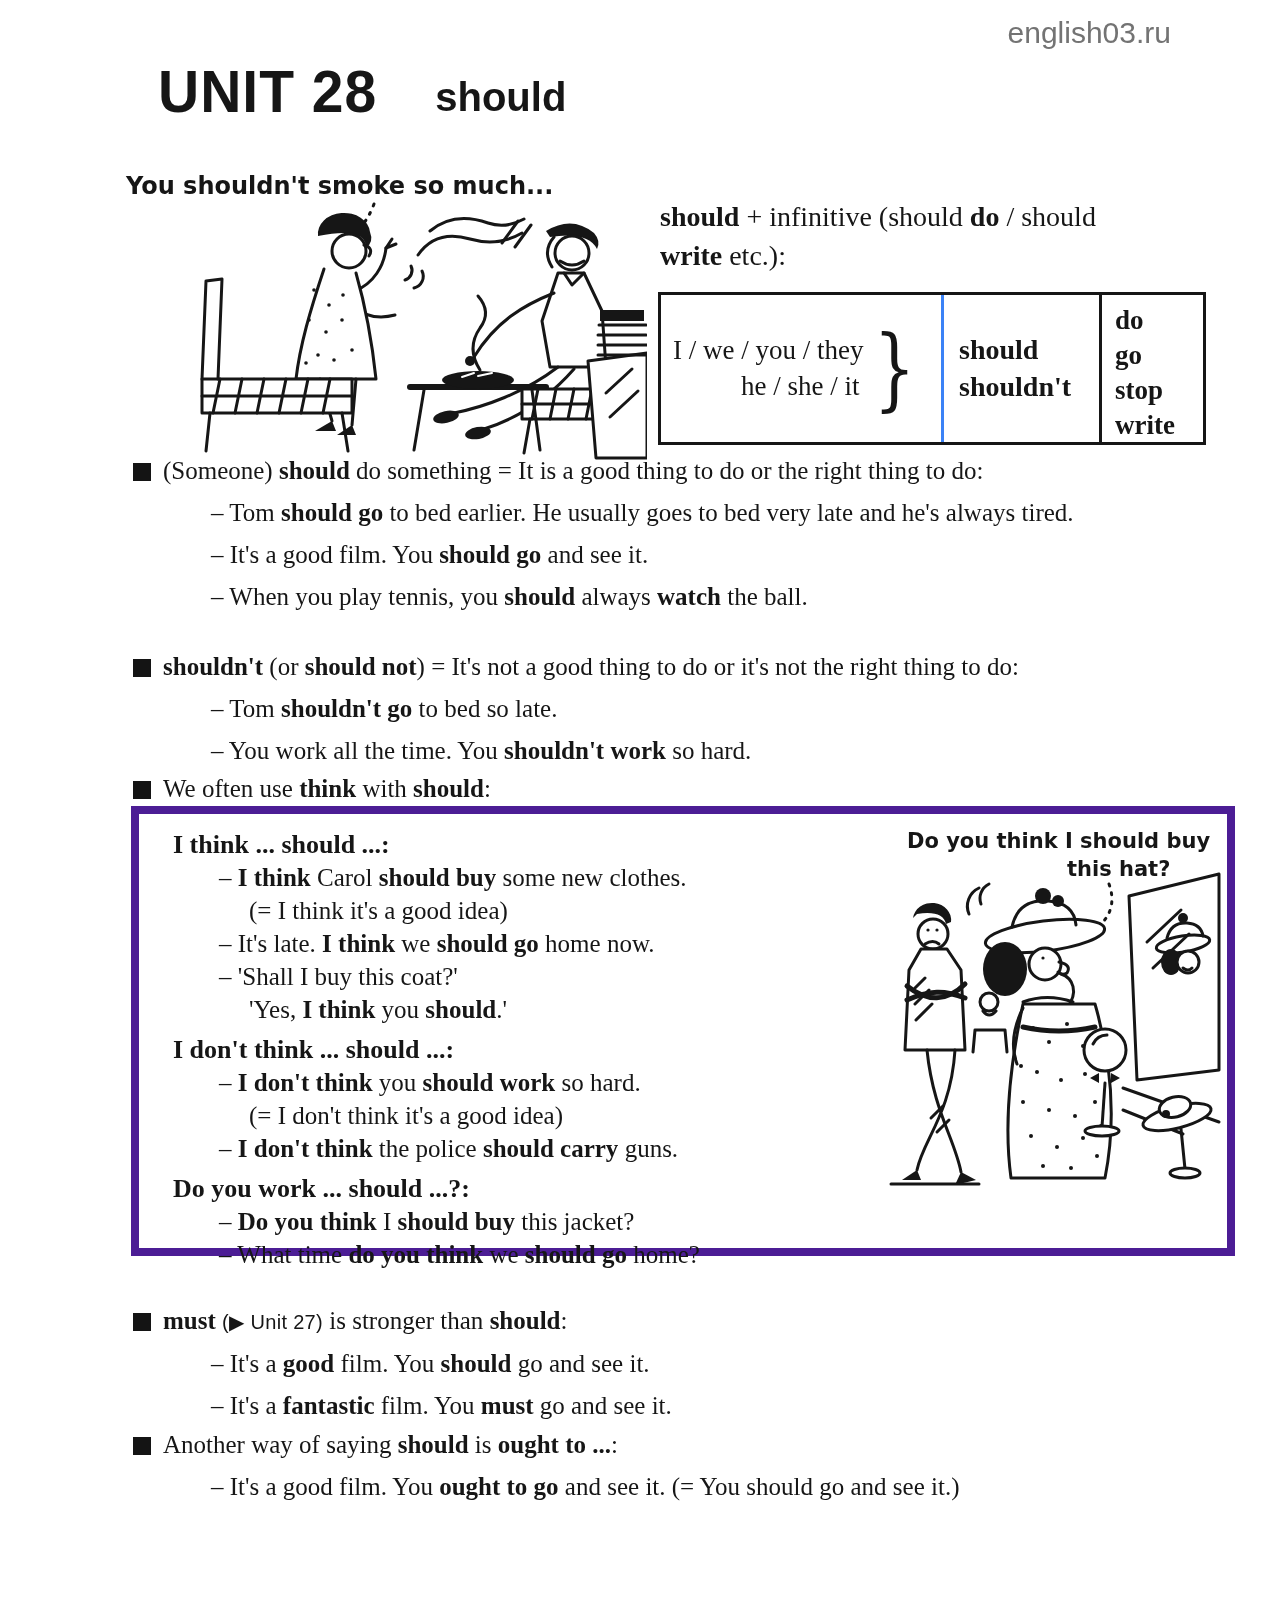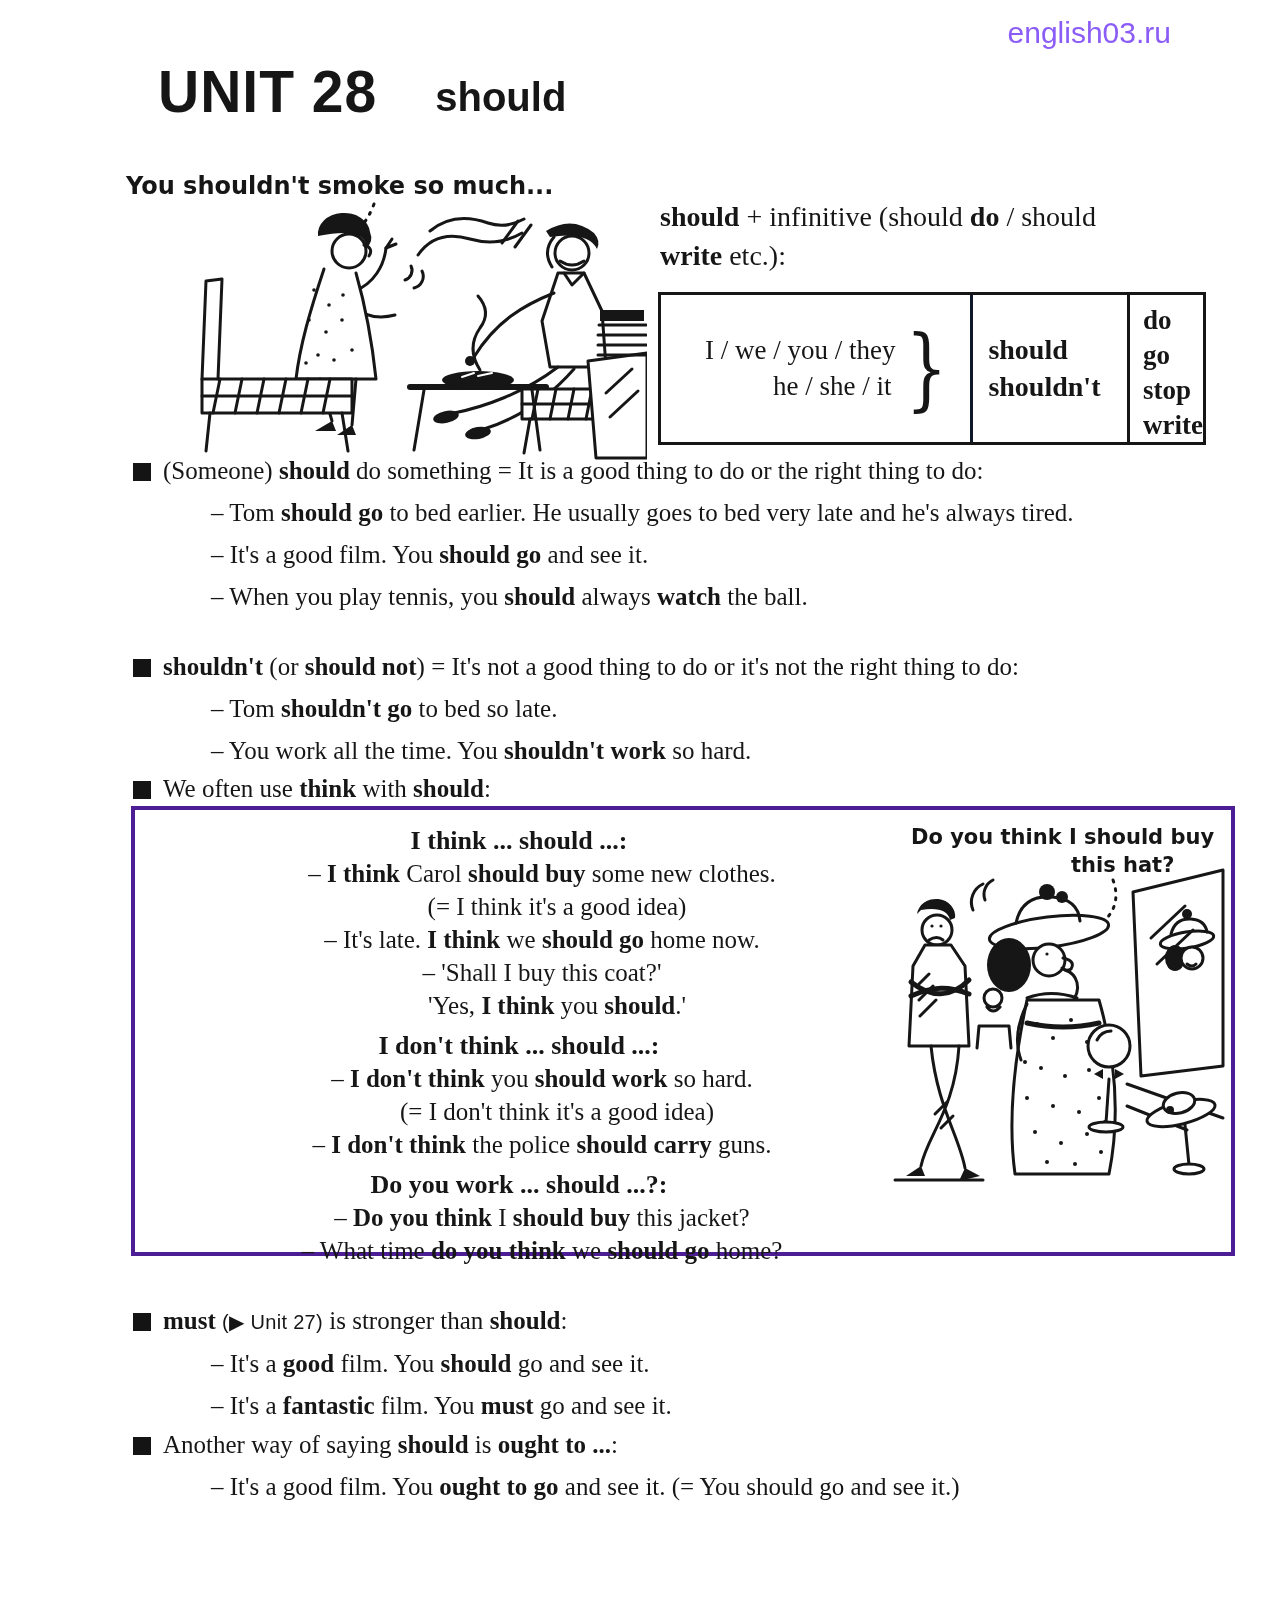--- a/index.html
+++ b/index.html
@@ -2,49 +2,49 @@
 <html><head>
 <meta charset="utf-8">
 <style>
   html,body{margin:0;padding:0;background:#e8e8e8;}
   #page{position:relative;width:1283px;height:1601px;background:#ffffff;overflow:hidden;
         font-family:"Liberation Serif",serif;color:#161616;}
   .b{font-weight:bold;}
   .i{}
   .sm{font-family:Liberation Sans, sans-serif;font-size:0.80em;letter-spacing:0.3px;}
   .watermark{position:absolute;top:16px;right:112px;font-family:"Liberation Sans",sans-serif;
-             font-size:30px;color:#8b5cf6;}
+             font-size:30px;color:#737373;}
   .titlebar{position:absolute;left:126px;top:58px;display:flex;align-items:baseline;gap:58px;margin-left:32px;}
   .unit-label{font-family:"Liberation Sans",sans-serif;font-weight:bold;font-size:57px;
               letter-spacing:1px;transform:scaleY(1.04);}
   .unit-topic{font-family:"Liberation Sans",sans-serif;font-weight:bold;font-size:40px;}
   .formula{position:absolute;left:660px;top:198px;width:505px;font-size:28px;line-height:1.38;}
   
   .formtable{position:absolute;left:658px;top:292px;width:548px;height:153px;
              border:3px solid #161616;display:flex;box-sizing:border-box;}
-  .ft-c1{width:283px;border-right:3px solid #0f172a;display:flex;align-items:center;
-         padding-left:12px;box-sizing:border-box;gap:10px;margin-left:32px;}
+  .ft-c1{width:283px;border-right:3px solid #3b82f6;display:flex;align-items:center;
+         padding-left:12px;box-sizing:border-box;gap:10px;}
   .ft-pron{font-size:27px;line-height:1.3;}
   .ft-pron .r2{text-align:right;padding-right:4px;}
   .ft-brace{font-size:66px;font-weight:400;transform:scaleY(1.35);font-family:"DejaVu Serif",serif;}
   .ft-c2{width:158px;border-right:3px solid #161616;display:flex;flex-direction:column;
          justify-content:center;padding-left:15px;box-sizing:border-box;font-weight:bold;
          font-size:28px;line-height:1.3;}
   .ft-c3{flex:1;padding:8px 0 0 13px;font-weight:bold;font-size:27px;line-height:1.3;}
   
   .sec{position:absolute;left:133px;width:1140px;font-size:25px;line-height:42px;}
   .sec-heading{white-space:nowrap;}
   .sq{display:inline-block;width:18px;height:18px;background:#141414;margin-right:12px;
       transform:translateY(2px);}
   .items{margin-left:78px;}
   .item{padding-left:30px;text-indent:-30px;}
   .cont{padding-left:30px;}
   
   .thinkbox{position:absolute;left:131px;top:806px;width:1104px;height:450px;
-            border:4px solid #4c1d95;box-sizing:border-box;text-align:center;}
+            border:8px solid #4c1d95;box-sizing:border-box;}
   .tb-text{position:absolute;left:34px;top:14px;width:700px;font-size:25px;line-height:33px;}
   .tb-group{margin-bottom:7px;}
   .tb-heading{font-size:26px;}
   .tb-items{margin-left:46px;}
   .cartoon2{position:absolute;right:4px;top:2px;}
   .hand1{font-family:"DejaVu Sans",sans-serif;font-weight:bold;font-size:24px;fill:#161616;}
   .hand2{font-family:"DejaVu Sans",sans-serif;font-weight:bold;font-size:21px;fill:#161616;}
   svg .ln{stroke:#161616;stroke-width:3;fill:none;stroke-linecap:round;stroke-linejoin:round;}
   svg .fl{fill:#161616;stroke:none;}
 </style>

